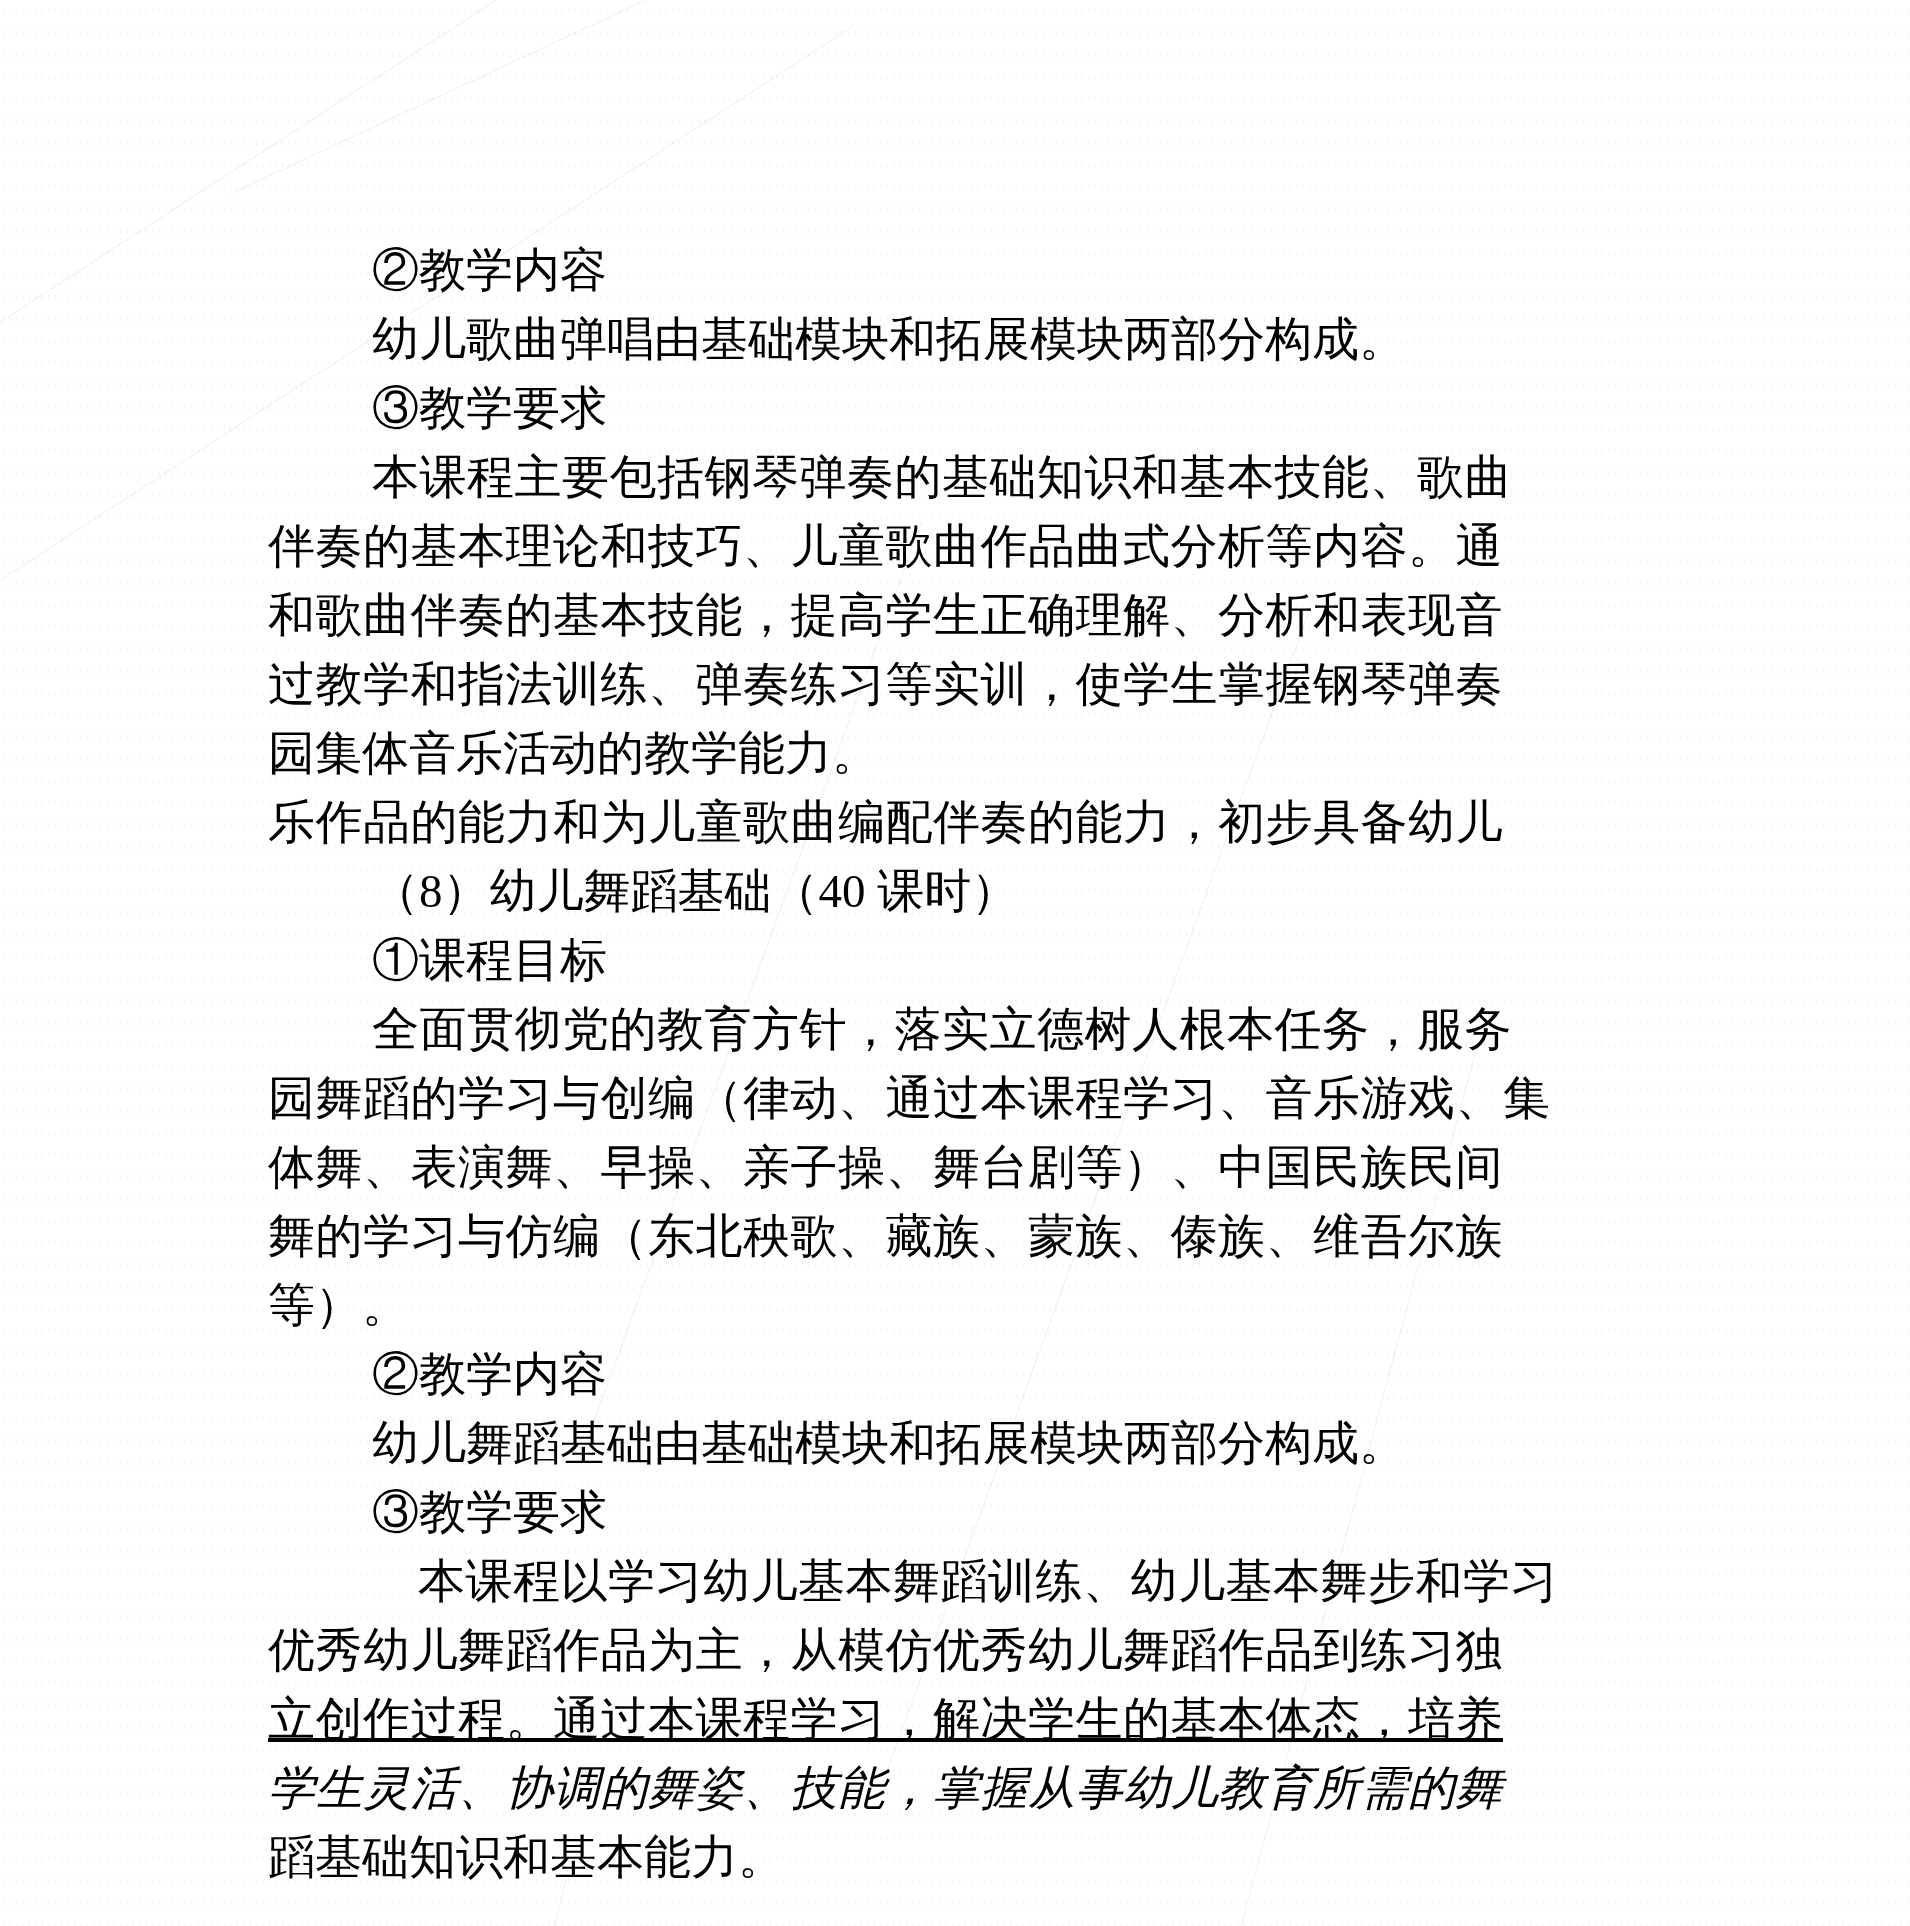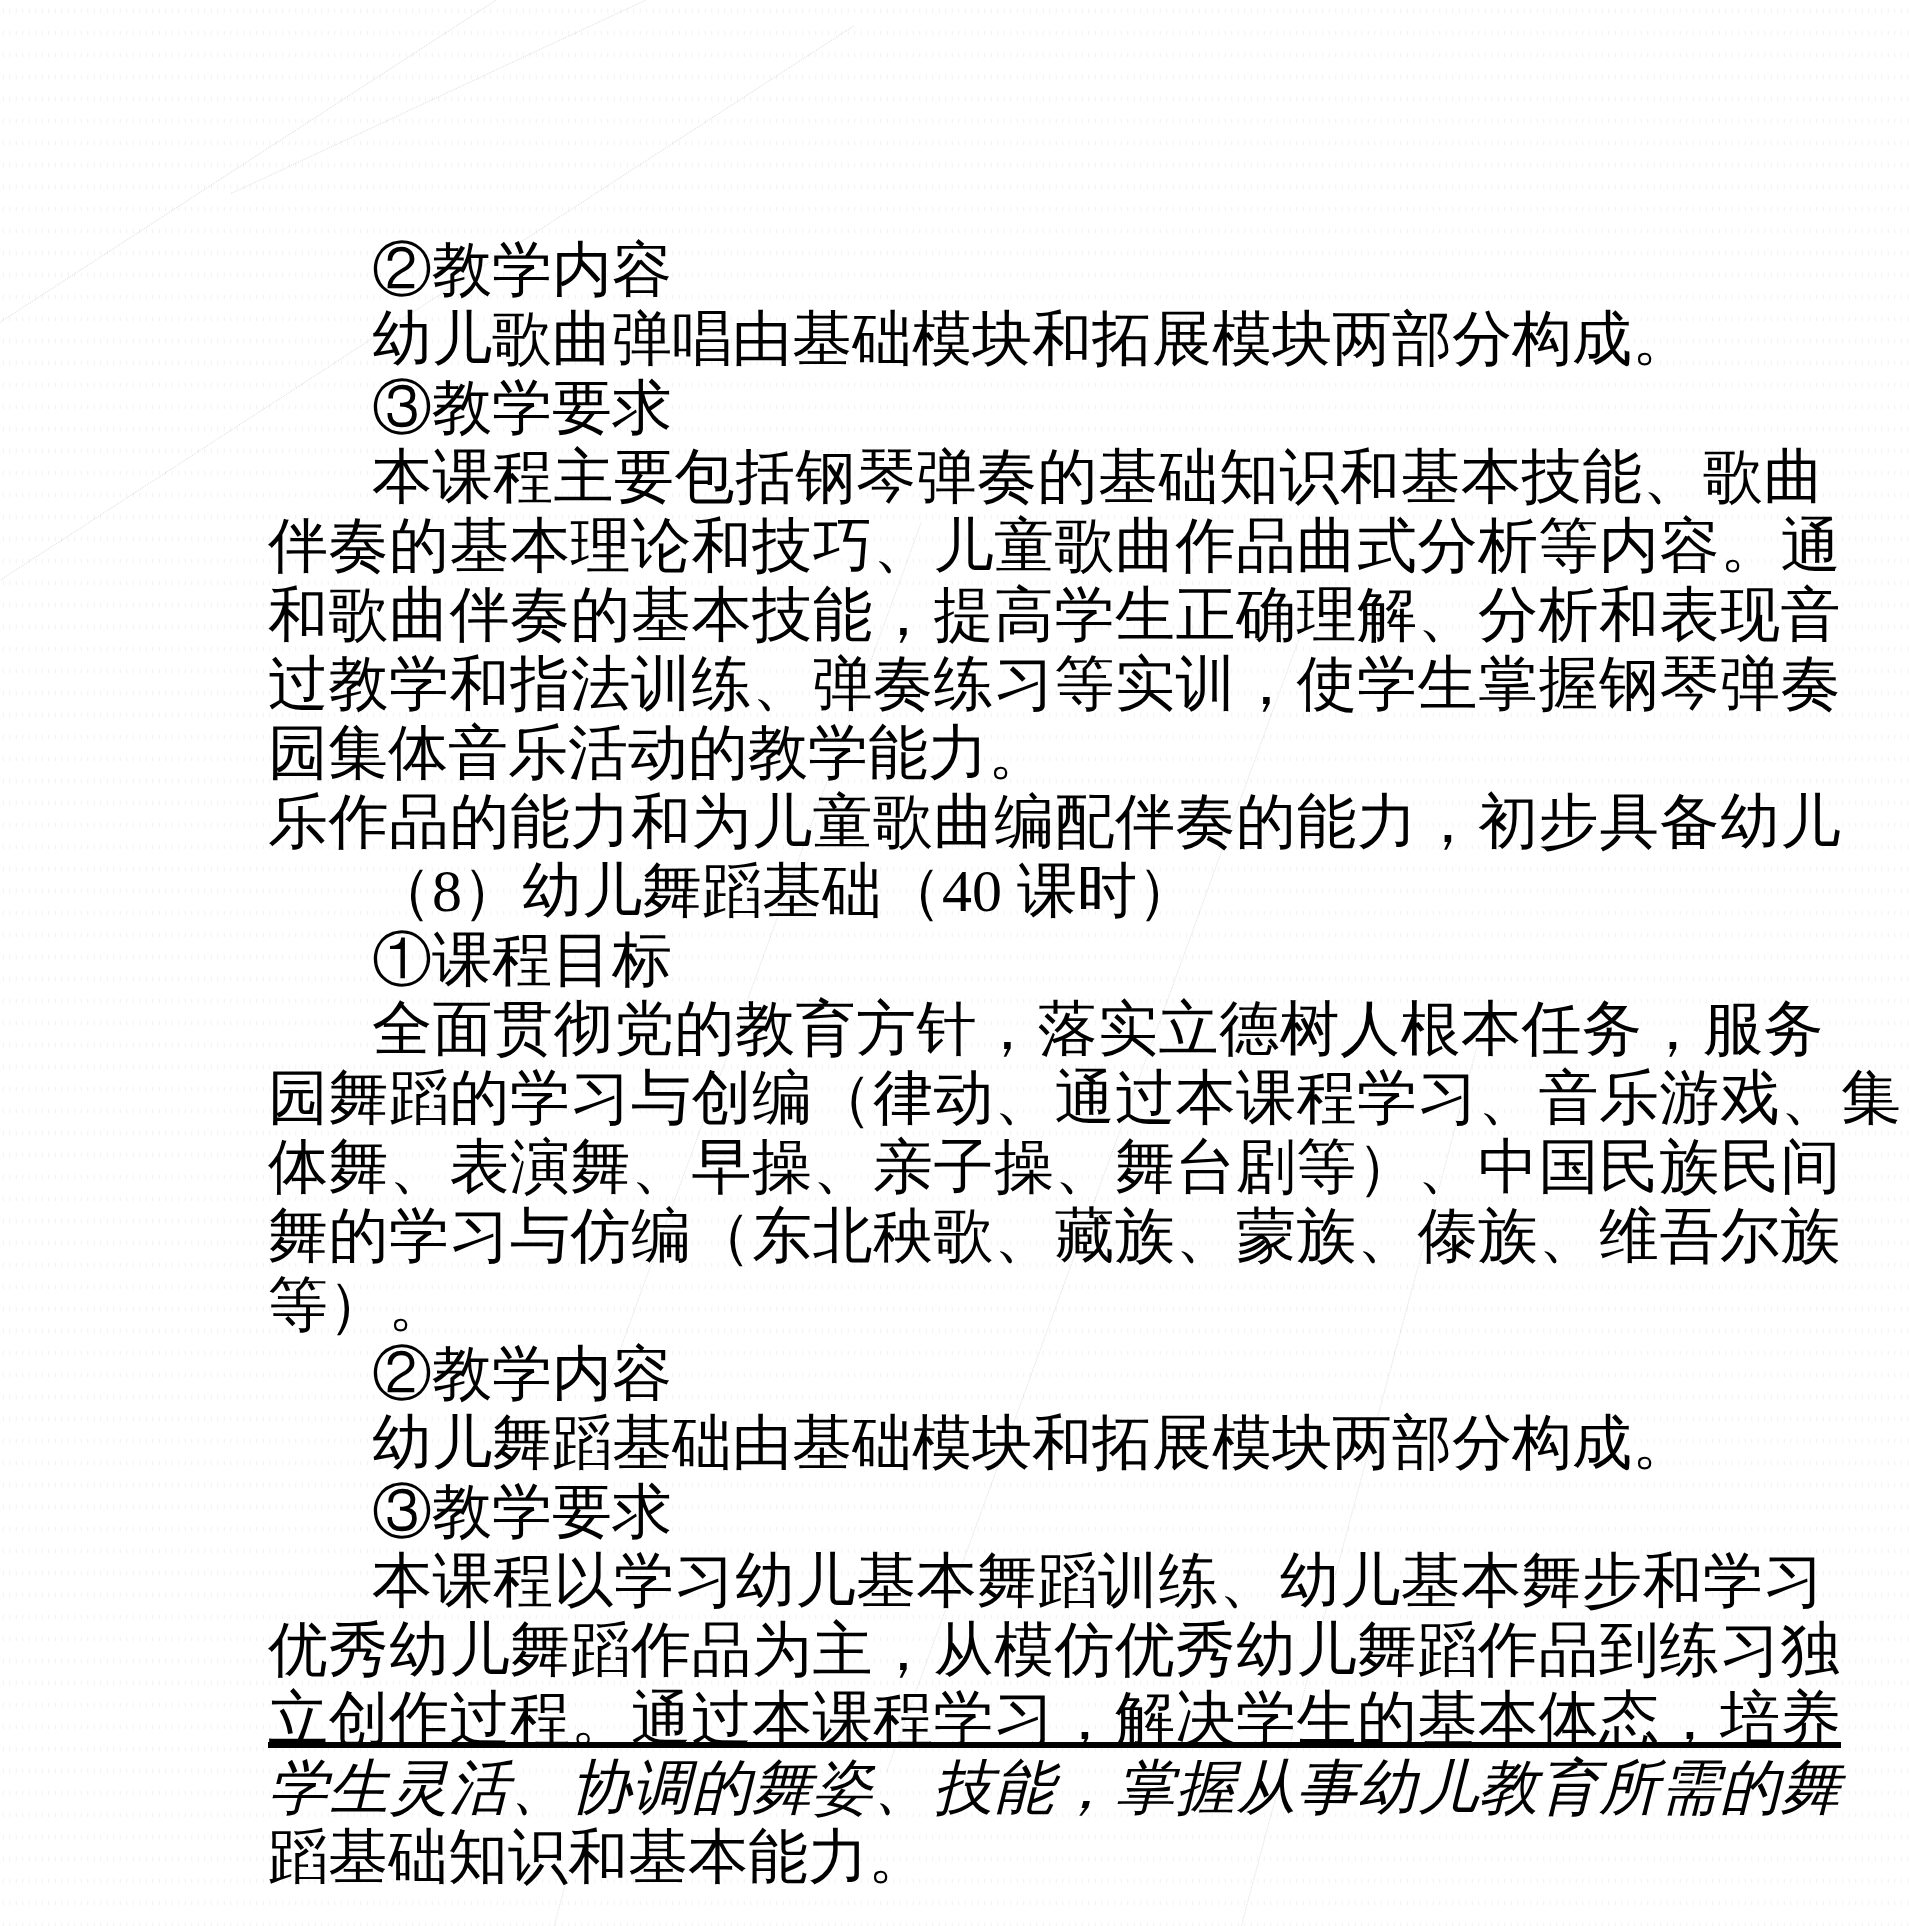--- a/index.html
+++ b/index.html
@@ -39,21 +39,21 @@
   .text-block {
     position: absolute;
     left: 268px;
     top: 236px;
     width: 1344px;
     z-index: 1;
   }
   .line {
     height: 69px;
     line-height: 69px;
-    font-size: 60px;
+    font-size: 47px;
     white-space: nowrap;
     letter-spacing: 0;
   }
   .line.indent { padding-left: 104px; }
 </style>
 </head>
 <body>
 
 <div class="page">
 
@@ -81,21 +81,21 @@
       <div class="line indent"><span>（8）幼儿舞蹈基础（40 课时）</span></div>
       <div class="line indent"><span>①课程目标</span></div>
       <div class="line indent justify"><span style="letter-spacing: 0.5px;">全面贯彻党的教育方针，落实立德树人根本任务，服务</span></div>
       <div class="line justify"><span style="letter-spacing: 0.5px;">园舞蹈的学习与创编（律动、通过本课程学习、音乐游戏、集</span></div>
       <div class="line justify"><span style="letter-spacing: 0.5px;">体舞、表演舞、早操、亲子操、舞台剧等）、中国民族民间</span></div>
       <div class="line justify"><span style="letter-spacing: 0.5px;">舞的学习与仿编（东北秧歌、藏族、蒙族、傣族、维吾尔族</span></div>
       <div class="line"><span>等）。</span></div>
       <div class="line indent"><span>②教学内容</span></div>
       <div class="line indent"><span>幼儿舞蹈基础由基础模块和拓展模块两部分构成。</span></div>
       <div class="line indent"><span>③教学要求</span></div>
-      <div class="line indent justify"><span style="letter-spacing: 0.5px;">本课程以学习幼儿基本舞蹈训练、幼儿基本舞步和学习</span></div>
+      <div class="line indent justify"><span style="letter-spacing: 0.5px; margin-left: 46px;">本课程以学习幼儿基本舞蹈训练、幼儿基本舞步和学习</span></div>
       <div class="line justify"><span style="letter-spacing: 0.5px;">优秀幼儿舞蹈作品为主，从模仿优秀幼儿舞蹈作品到练习独</span></div>
       <div class="line justify"><span style="letter-spacing: 0.5px; text-decoration: underline;">立创作过程。通过本课程学习，解决学生的基本体态，培养</span></div>
       <div class="line justify"><span style="letter-spacing: 0.5px; font-style: italic;">学生灵活、协调的舞姿、技能，掌握从事幼儿教育所需的舞</span></div>
       <div class="line"><span>蹈基础知识和基本能力。</span></div>
     </div>
 
 </div>
 
 
 </body></html>

